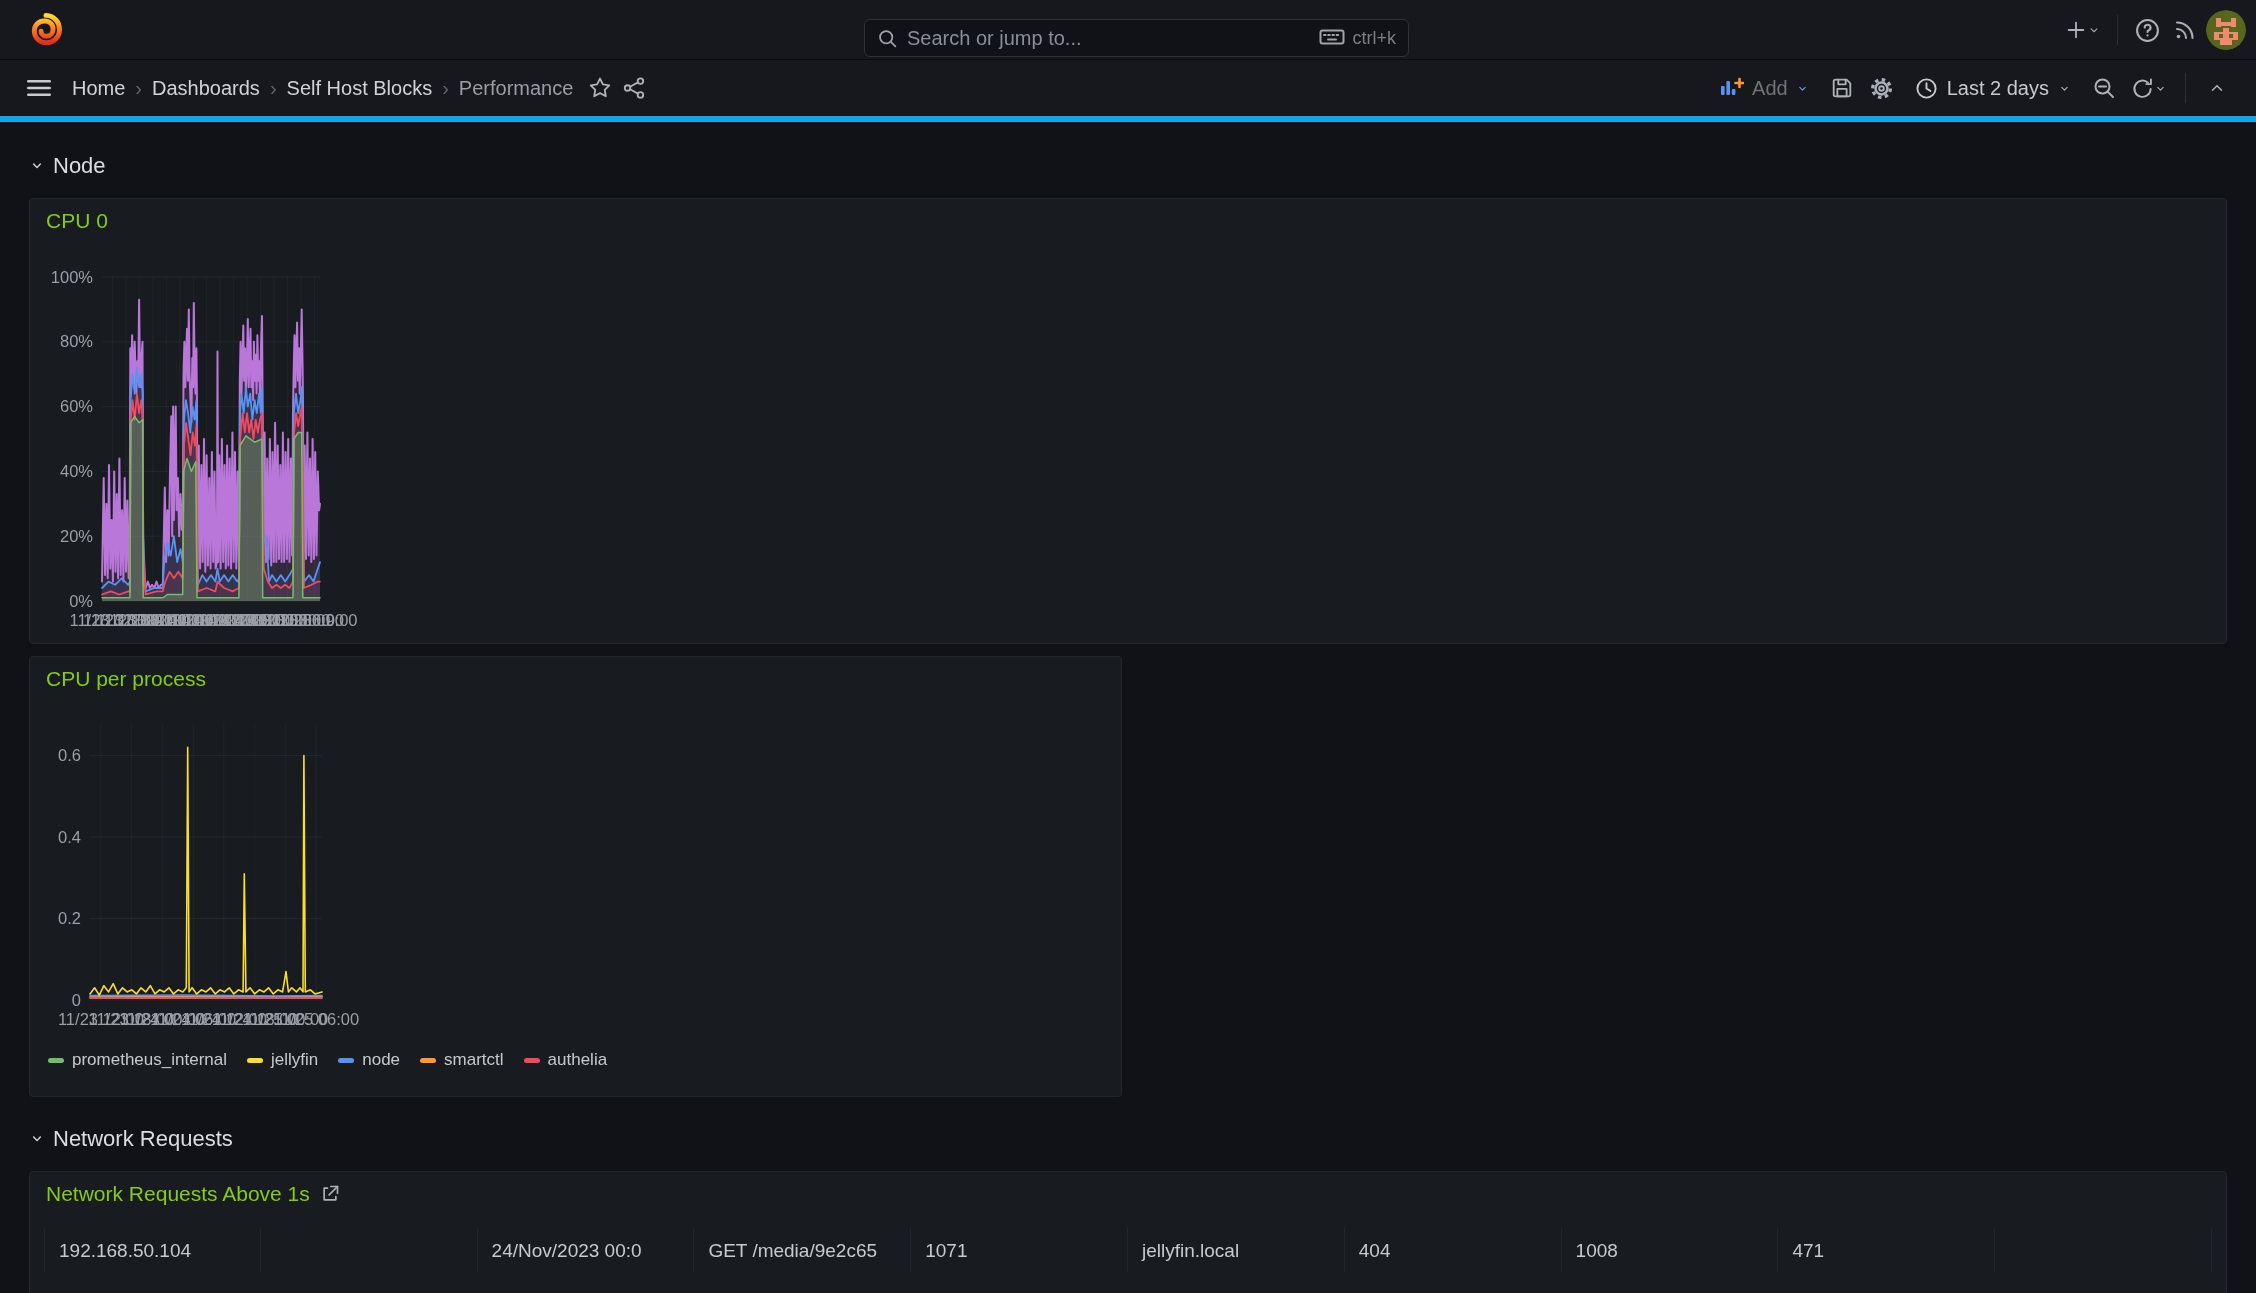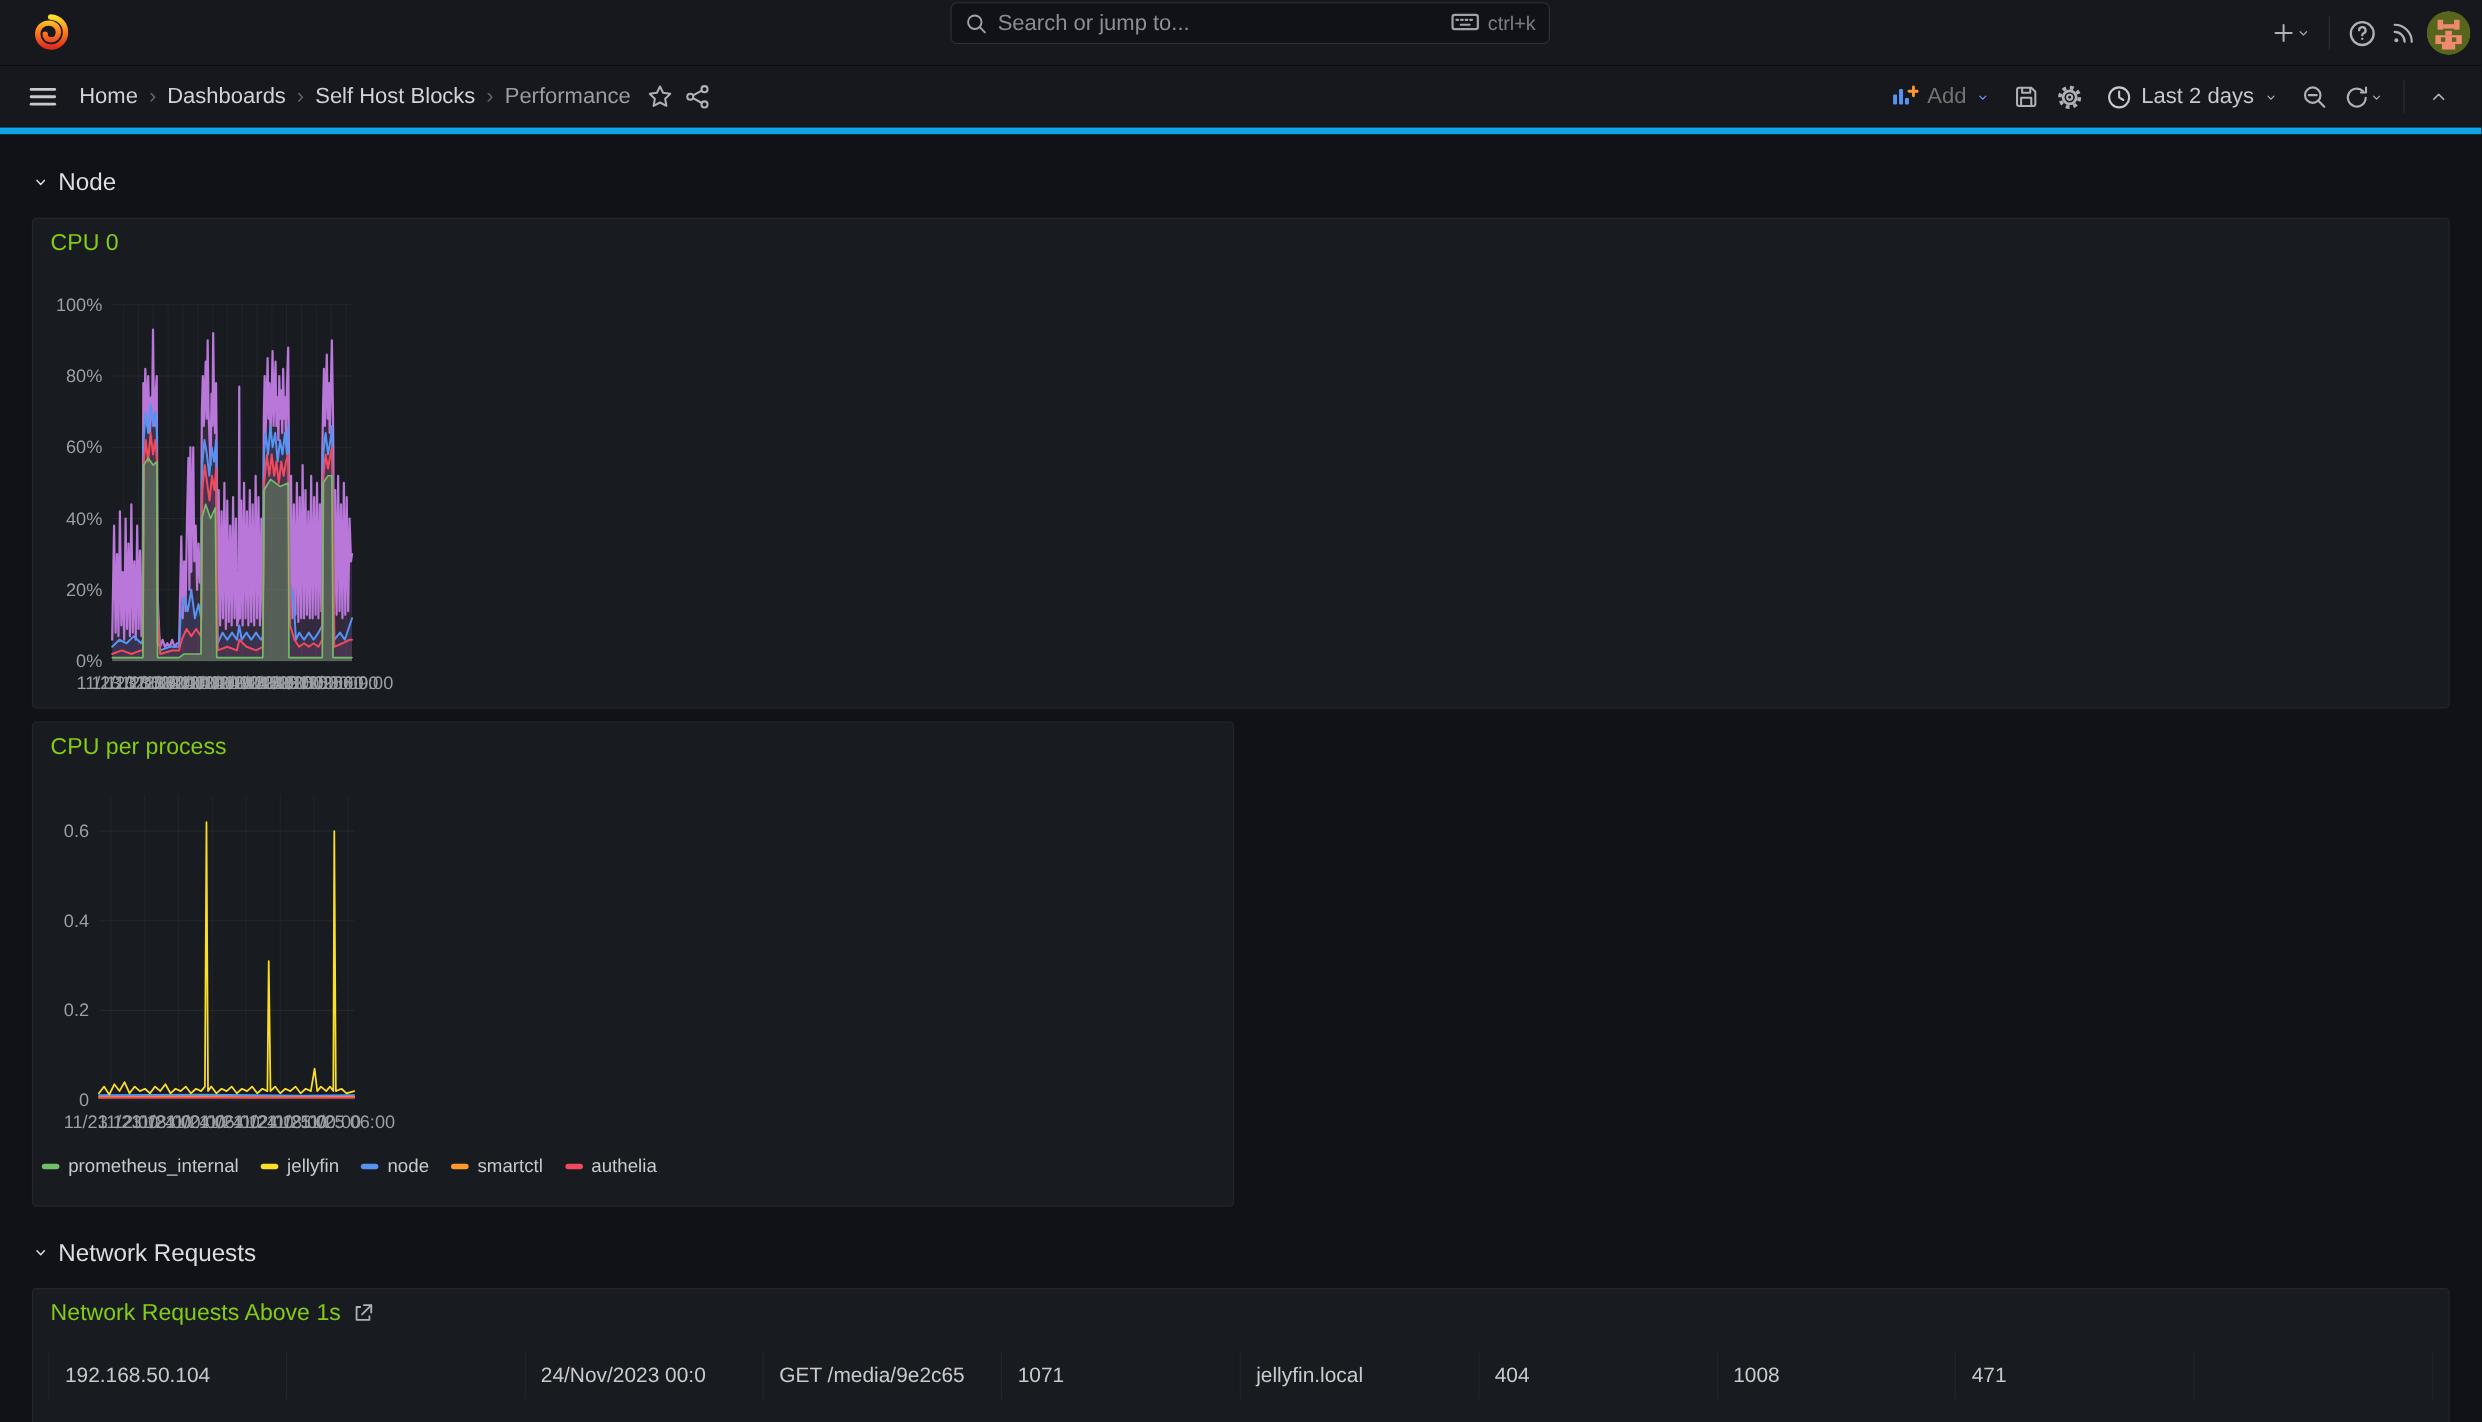--- a/index.html
+++ b/index.html
@@ -3,21 +3,21 @@
 <meta charset="utf-8">
 <style>
   * { margin:0; padding:0; box-sizing:border-box; }
   html,body { width:2256px; height:1293px; overflow:hidden; background:#111217;
     font-family:"Liberation Sans", sans-serif; color:#d5d7dd; }
 
   
   .topbar { position:relative; height:60px; background:#16181d; display:flex; align-items:center;
     border-bottom:1px solid #0b0c0e; padding:0 18px; }
   .logo { width:36px; height:36px; margin-left:10px; }
-  .searchbox { position:absolute; left:864px; top:2px; width:545px; height:38px;
+  .searchbox { position:absolute; left:864px; top:19px; width:545px; height:38px;
     background:#111217; border:1px solid #2e3238; border-radius:6px;
     display:flex; align-items:center; padding:0 12px; gap:9px; cursor:text; }
   .searchbox .ph { color:#8a8e96; font-size:20px; flex:1; }
   .shortcut { display:flex; align-items:flex-start; gap:7px; color:#7b7e85; font-size:18px; }
   .topbar-right { position:absolute; right:10px; top:0; height:60px; display:flex; align-items:center; gap:4px; }
   .icon-btn { display:flex; align-items:center; justify-content:center; height:40px; min-width:34px;
     padding:0 4px; border-radius:4px; cursor:pointer; color:#aeb1b7; }
   .vdiv { width:1px; height:30px; background:#2c2f35; margin:0 8px; }
   .avatar { width:40px; height:40px; border-radius:50%; overflow:hidden; cursor:pointer; }
 
@@ -44,21 +44,21 @@
     display:flex; align-items:center; gap:10px; }
   #panel-cpu0   { margin-top:12px; height:446px; }
   #panel-proc   { margin-top:12px; height:441px; width:1093px; }
   #panel-table  { margin-top:12px; height:260px; overflow:hidden; }
 
   .chart { position:absolute; overflow:visible; }
   #chart-cpu0 { left:8px; right:8px; top:46px; height:394px; }
   #chart-proc { left:8px; right:8px; top:44px; height:333px; }
   svg.chart text { font-family:"Liberation Sans", sans-serif; }
 
-  .legend { position:absolute; left:8px; bottom:26px; display:flex; gap:20px; align-items:center; }
+  .legend { position:absolute; left:18px; bottom:26px; display:flex; gap:20px; align-items:center; }
   .legend-item { display:flex; align-items:center; gap:8px; font-size:17px; color:#c8c9cd; cursor:pointer; }
   .legend-pill { width:16px; height:5px; border-radius:3px; }
 
   
   .tbl { position:absolute; left:14px; right:14px; top:56px; }
   .tbl-row { display:grid; grid-template-columns:repeat(10,1fr); }
   .tbl-head .cell { font-size:20px; font-weight:500; color:#d8d9dc; padding:14px 14px 16px 14px;
     cursor:pointer; }
   .tbl-head { border-bottom:1px solid #2b2e34; }
   .tbl-body .cell { font-size:19px; color:#c9cacd; padding:12px 14px; border-right:1px solid #24262d;

